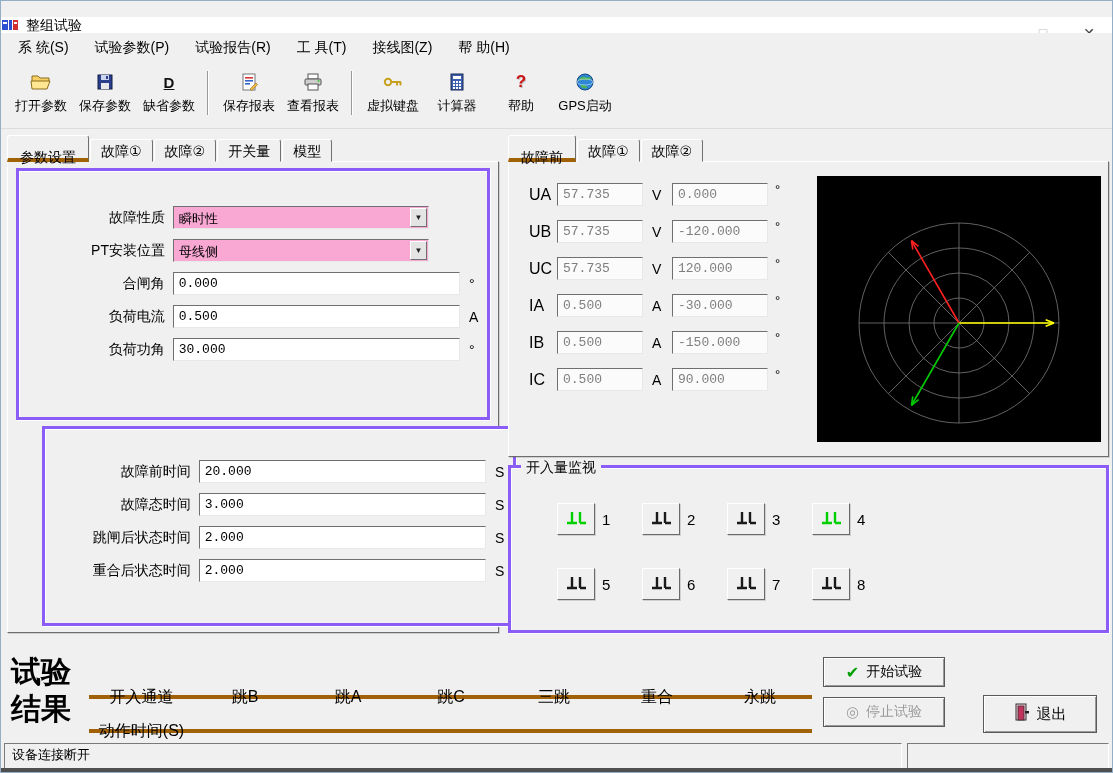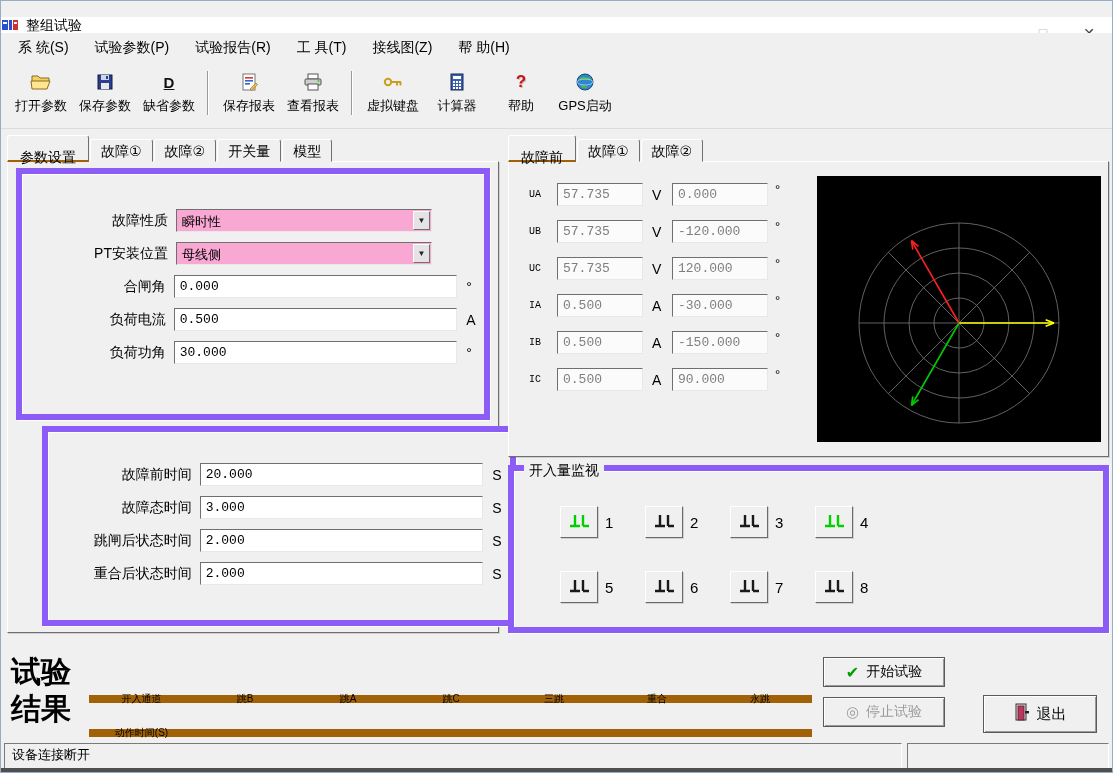--- a/index.html
+++ b/index.html
@@ -28,33 +28,33 @@
   .ticon { height:24px; display:flex; align-items:center; justify-content:center; }
   .tlabel { font-size:13px; margin-top:3px; white-space:nowrap; }
   .tsep { width:2px; height:44px; margin:2px 8px 0 6px;
           border-left:1px solid #9a9a9a; border-right:1px solid #ffffff; }
   .dicon { font-weight:bold; font-size:15px; text-decoration:underline; color:#111; }
   .qicon { font-weight:bold; font-size:17px; color:#cc1111; text-shadow:1px 1px 0 #00000033; }
 
   
   .raised-panel { position:absolute; border:1px solid; border-color:#ffffff #6e6e6e #6e6e6e #ffffff;
                   background:#f0f0f0; box-shadow:1px 1px 0 #00000022; }
-  .etched { border:6px solid #8b5cf6; box-shadow:inset 1px 1px 0 #ffffff, 1px 1px 0 #ffffff;
+  .etched { border:3px solid #8b5cf6; box-shadow:inset 1px 1px 0 #ffffff, 1px 1px 0 #ffffff;
             background:#f0f0f0; position:relative; }
   .tin { border:1px solid; border-color:#6f6f6f #e8e8e8 #e8e8e8 #6f6f6f; background:#fff;
          height:23px; font-size:13px; padding:0 5px; font-family:Liberation Mono, monospace; color:#000; outline:none; }
   .tin.gray { color:#7f7f7f; background:#fbfbfb; }
 
   
   .tabstrip { position:absolute; display:flex; align-items:flex-end; height:27px; z-index:6; }
   .tab { height:23px; line-height:22px; padding:0 10px; font-size:14px; background:#f0f0f0;
          border:1px solid; border-color:#ffffff #707070 #f0f0f0 #ffffff;
          border-radius:3px 3px 0 0; margin-right:1px; white-space:nowrap; }
   .tab.active { height:27px; line-height:26px; padding:8px 12px; position:relative; z-index:8;
-                border-bottom:2px solid #a16207; }
+                border-bottom:4px solid #a16207; }
   #left-tabs { left:6px; top:134px; }
   #right-tabs { left:507px; top:134px; }
 
   
   #left-panel { left:6px; top:160px; width:492px; height:472px; }
   .box1 { position:absolute; left:8px; top:6px; width:474px; height:252px; padding-top:30px; }
   .box2 { position:absolute; left:8px; top:264px; width:474px; height:200px; padding-top:26px;margin-left:26px; }
   .frow { display:flex; align-items:center; height:33px; padding-left:4px; }
   .flabel { width:150px; text-align:right; font-size:14px; padding-right:8px; white-space:nowrap; }
   .funit { width:18px; margin-left:9px; font-size:14px; }
@@ -63,21 +63,21 @@
          border-color:#6f6f6f #e8e8e8 #e8e8e8 #6f6f6f; background:#f9a8d4; }
   .selval { font-size:13px; padding:3px 22px 0 5px; white-space:nowrap; overflow:hidden; }
   .selbtn { position:absolute; right:1px; top:1px; bottom:1px; width:17px; background:#e4e4e4;
             border:1px solid; border-color:#ffffff #707070 #707070 #ffffff; font-size:8px;
             display:flex; align-items:center; justify-content:center; color:#222; }
 
   
   #right-panel { left:507px; top:160px; width:601px; height:296px; }
   #phasor-rows { padding-top:14px; }
   .prow { display:flex; align-items:center; height:37px; padding-left:20px; }
-  .pname { width:28px; font-size:10px;font-family:Liberation Mono, monospace; }
+  .pname { width:28px; font-size:16px; }
   .pin  { width:86px; margin-right:9px; }
   .punit { width:16px; font-size:14px; margin-right:4px; }
   .pin2 { width:96px; }
   .pdeg { margin-left:7px; font-size:13px; position:relative; top:-5px; }
   #phasor-box { position:absolute; left:308px; top:14px; width:284px; height:266px; background:#000; }
 
   
   #switch-group { position:absolute; left:507px; top:464px; width:601px; height:168px; }
   .gtitle { position:absolute; top:-9px; left:10px; background:#f0f0f0; padding:0 5px;
             font-size:14px; }
@@ -89,22 +89,22 @@
            background:#f0f0f0; border:1px solid; border-color:#ffffff #6a6a6a #6a6a6a #ffffff;
            box-shadow:1px 1px 0 #00000022; }
   .chnum { margin-left:7px; font-size:15px; }
 
   
   #results-title { position:absolute; left:10px; top:652px; width:76px; text-align:left;
                    font-family:"Liberation Serif","DejaVu Serif",serif; font-weight:700;
                    font-size:30px; line-height:37px; }
   #results-table { position:absolute; left:88px; top:654px; display:grid;
                    grid-template-columns:104px repeat(6,103px); grid-auto-rows:34px; }
-  .rcell { border:4px solid #a16207; box-shadow:inset 1px 1px 0 #ffffff; background:#f0f0f0;
-           display:flex; align-items:center; justify-content:center; font-size:10px;
+  .rcell { border:2px solid #a16207; box-shadow:inset 1px 1px 0 #ffffff; background:#f0f0f0;
+           display:flex; align-items:center; justify-content:center; font-size:16px;
            margin-right:-1px; margin-bottom:-1px;margin-top:40px; }
   .btn3d { position:absolute; background:#f0f0f0; border:1px solid #5a5a5a;
            box-shadow:inset 1px 1px 0 #ffffff, inset -1px -1px 0 #9a9a9a;
            display:flex; align-items:center; justify-content:center; gap:7px; font-size:14px; }
   #start-btn { left:822px; top:656px; width:122px; height:30px; }
   #stop-btn  { left:822px; top:696px; width:122px; height:30px; color:#9a9a9a; }
   #exit-btn  { left:982px; top:694px; width:114px; height:38px; font-size:15px; }
   .check { color:#00a000; font-weight:bold; font-size:16px; }
   .stopicon { color:#9a9a9a; font-size:15px; }
 

